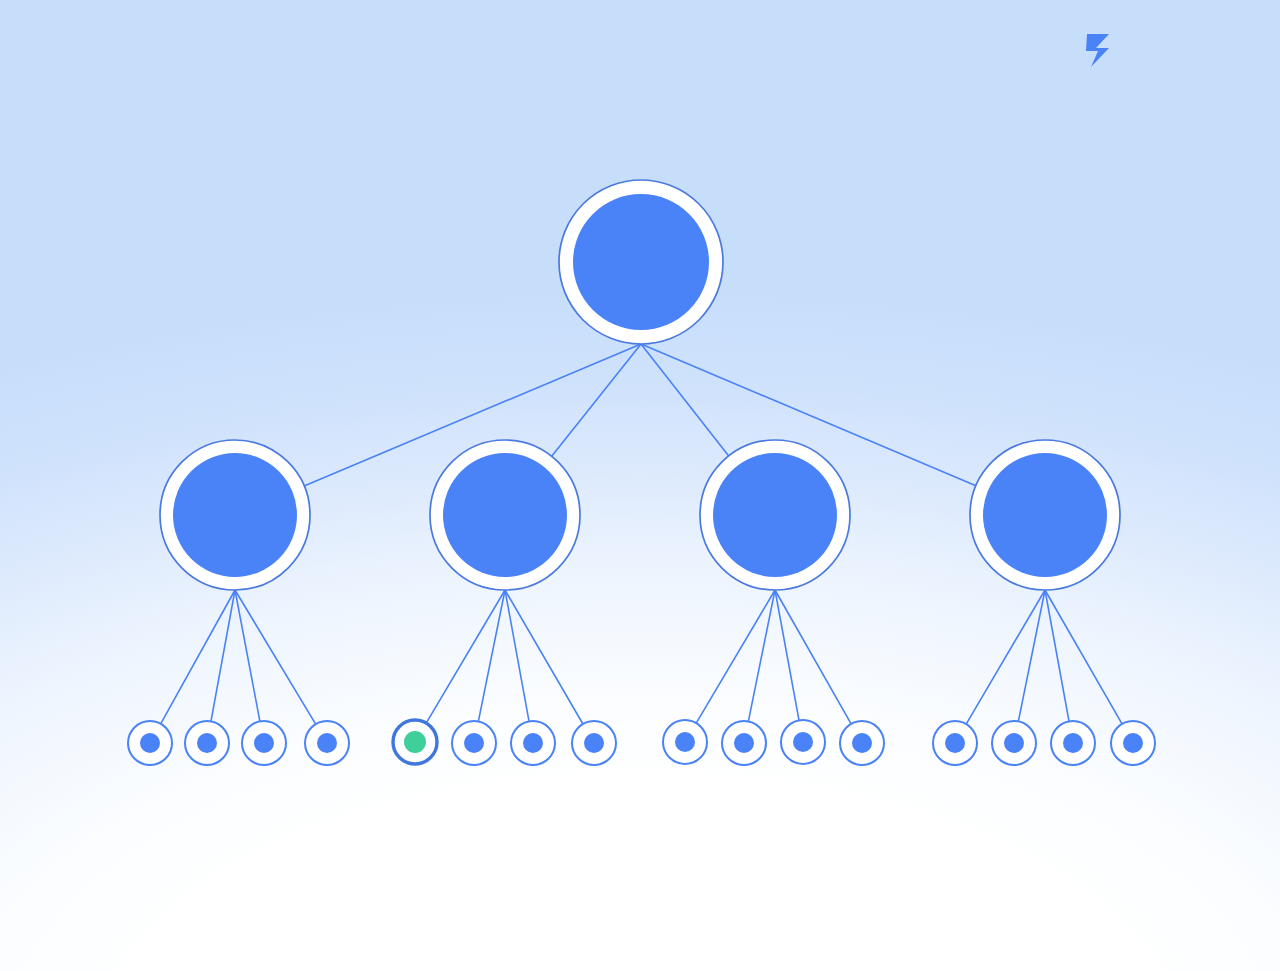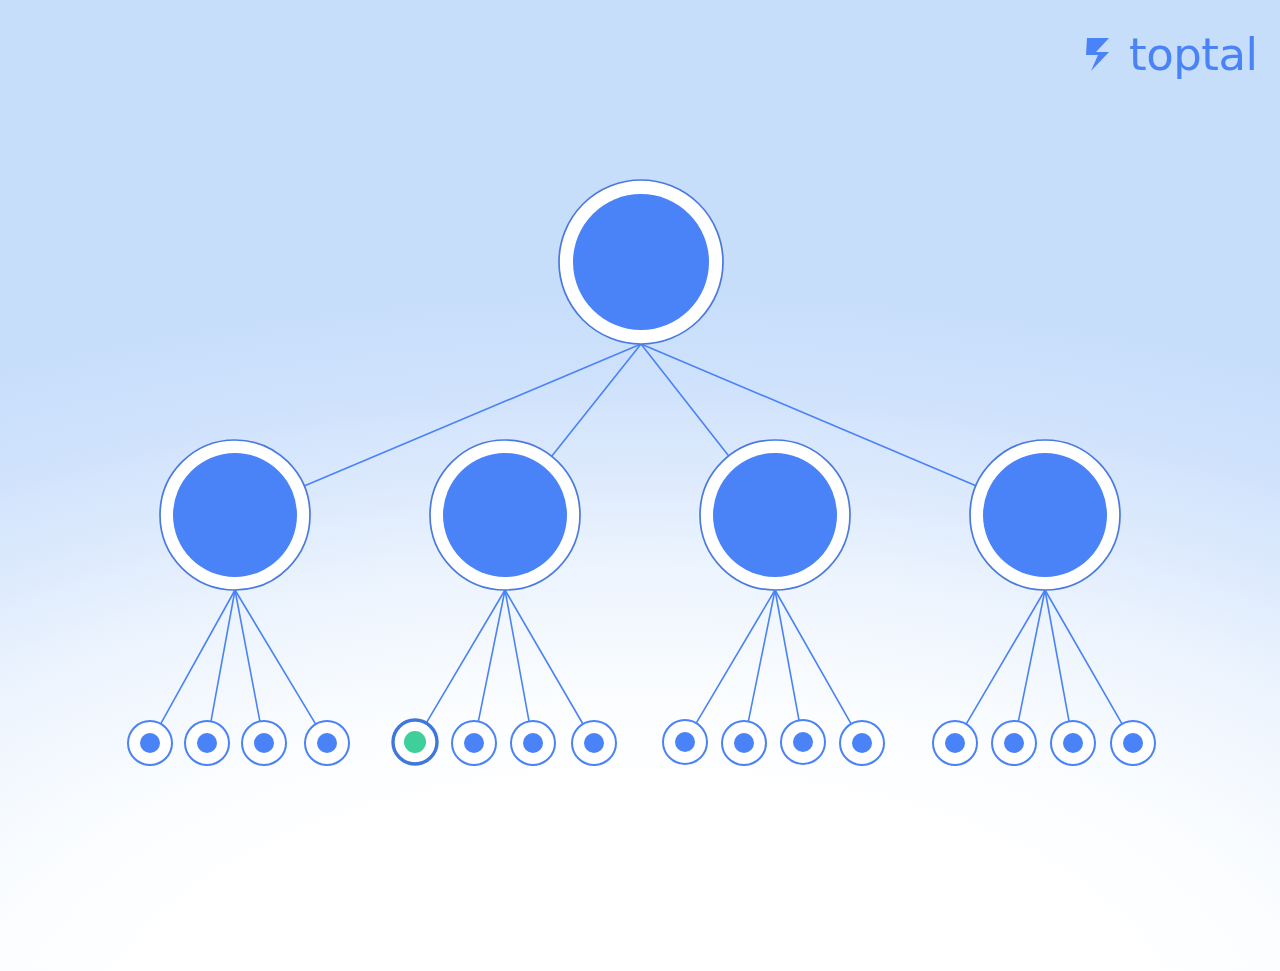--- a/index.html
+++ b/index.html
@@ -229,16 +229,15 @@
           <circle cx="1133" cy="743" r="22" class="leaf-ring"></circle>
           <circle cx="1133" cy="743" r="10" class="leaf-dot"></circle>
         </g>
       </g>
   </svg>
 
   <div id="brand">
     <svg class="mark" viewBox="0 0 34 38" xmlns="http://www.w3.org/2000/svg" aria-hidden="true">
       <path d="M2 3 L24 3 L11 17 L24 17 L6 36 L13 20 L1 20 Z" fill="#4a82f7"></path>
     </svg>
-    <span class="wordmark">toptal</span>
   </div>
 
 </div>
 
 </body></html>

